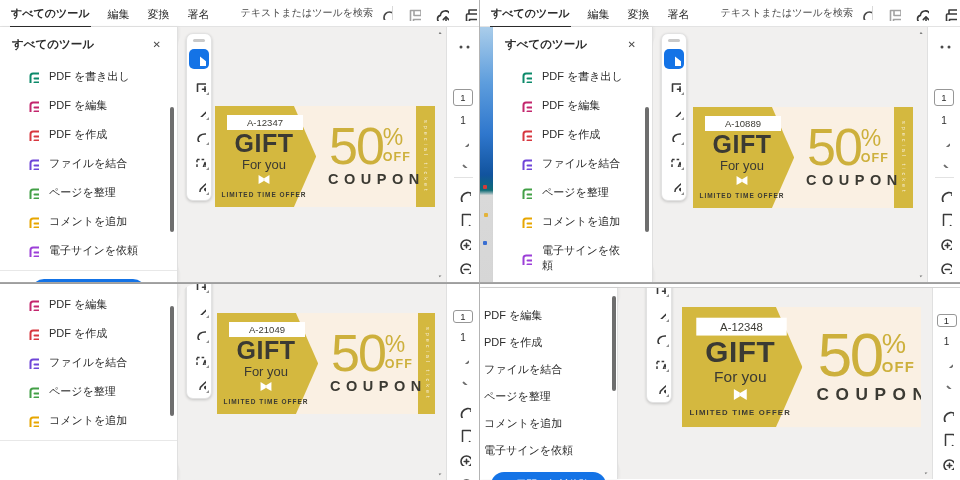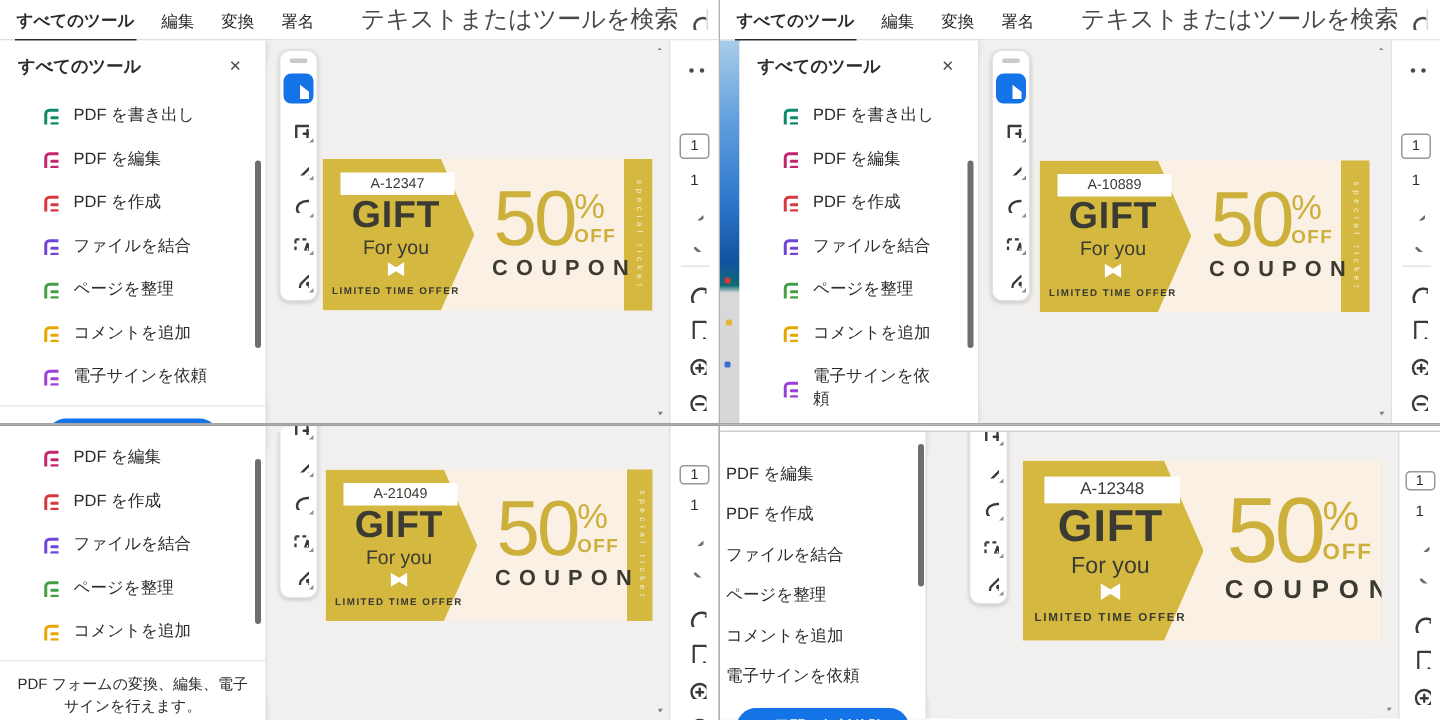--- a/index.html
+++ b/index.html
@@ -12,21 +12,21 @@
   #win-tr { left:480px; top:0; width:480px; height:283px; border-bottom:1px solid #a5a5a5; }
   #win-bl { left:0; top:283px; width:480px; height:197px; border-right:1px solid #b3b3b3; border-top:1px solid #9e9e9e; }
   #win-br { left:480px; top:283px; width:480px; height:197px; border-top:1px solid #9e9e9e; }
   .win-top-sliver { height:4px; background:#fff; border-bottom:1px solid #d2d2d2; }
 
   
   .toolbar { height:27px; display:flex; align-items:center; padding:0 10px; background:#fff;
     border-bottom:1px solid #e3e3e3; font-size:11px; color:#2c2c2c; white-space:nowrap; }
   .menu-item { margin-right:16px; padding:7px 1px 5px; cursor:default; }
   .menu-item.active { border-bottom:2px solid #2c2c2c; font-weight:bold; }
-  .tb-search { margin-left:14px; display:flex; align-items:center; gap:6px; color:#4a4a4a; font-size:16px; }
+  .tb-search { margin-left:14px; display:flex; align-items:center; gap:6px; color:#4a4a4a; font-size:10px; }
   .tb-icons { margin-left:auto; display:flex; align-items:center; gap:13px; color:#3a3a3a; }
   .tb-sep { width:1px; height:14px; background:#d9d9d9; }
   .i { display:block; }
   .ic15 { width:15px; height:15px; }
   .ic13 { width:13px; height:13px; }
   .ic12 { width:12px; height:12px; }
   .dim { color:#a2a2a2; }
 
   
   .body { display:flex; height:calc(100% - 27px); background:#f1f0ef; }
@@ -613,21 +613,20 @@
               </svg>
               <span>ページを整理</span>
             </div>
           <div class="sb-item">
               <svg class="sb-ico" style="color: rgb(231, 166, 0);">
                 <use href="#i-minidoc"></use>
               </svg>
               <span>コメントを追加</span>
             </div>
           <div class="sb-divider"></div>
-          <div class="sb-promo">PDF フォームの変換、編集、電子サインを行えます。</div>
         </div>
 
         <div class="sb-thumb" style="top:22px;height:110px;"></div>
       </div>
       <div class="docarea">
         <div class="toolrail cut">
           <div class="tool">
               <svg class="i ic13">
                 <use href="#i-comment"></use>
               </svg>

